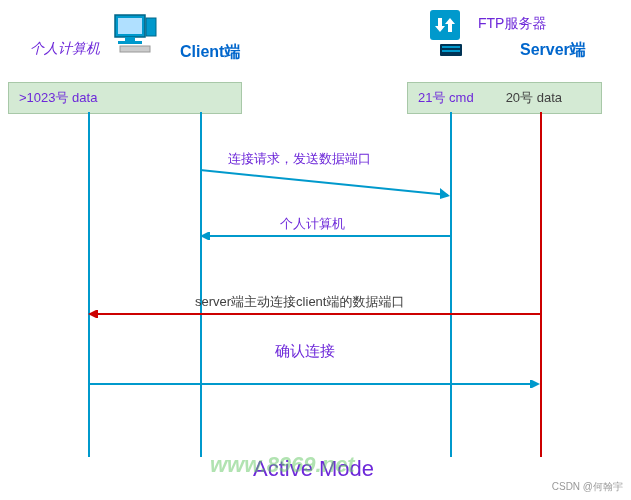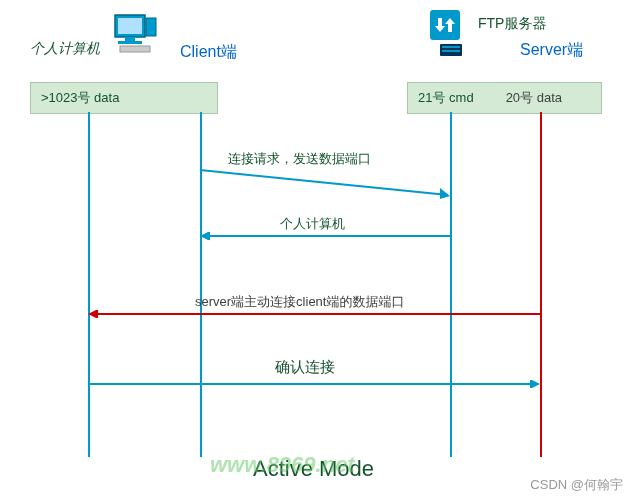--- a/index.html
+++ b/index.html
@@ -1,29 +1,29 @@
 <!DOCTYPE html>
 <html><head>
   <meta charset="utf-8">
   <style>
     * { margin: 0; padding: 0; box-sizing: border-box; }
     body { font-family: "Microsoft YaHei", Arial, sans-serif; width: 631px; height: 500px; position: relative; background: #fff; overflow: hidden; }
     .label { position: absolute; font-size: 14px; }
-    .cyan { color: #14532d; }
+    .cyan { color: #6d28d9; }
     .blue { color: #0066cc; }
     .red { color: #404040; }
-    .bold { font-weight: normal; }
+    .bold { font-weight: bold; }
     .port-box { position: absolute; background: #d4ead4; border: 1px solid #a8c8a8; padding: 6px 10px; font-size: 13px; display: flex; gap: 18px; }
     .lifeline { position: absolute; width: 2px; background: #0099cc; }
     .lifeline.red-line { background: #cc0000; }
     .arrow-label { position: absolute; font-size: 13px; text-align: center; }
     .computer-icon { position: absolute; }
     .server-icon { position: absolute; }
     .watermark { position: absolute; color: rgba(100, 200, 100, 0.5); font-size: 22px; font-weight: bold; font-style: italic; }
-    .credit { position: absolute; font-size: 13px; color: #999; }
+    .credit { position: absolute; font-size: 10px; color: #999; }
   </style>
 </head>
 <body>
 
 <div class="computer-icon" style="left:110px; top:10px;">
   <svg width="50" height="50" viewBox="0 0 50 50">
     <rect x="5" y="5" width="30" height="22" fill="#0099cc" stroke="#006688" stroke-width="1.5"></rect>
     <rect x="8" y="8" width="24" height="16" fill="#b0e0ff"></rect>
     <rect x="15" y="27" width="10" height="4" fill="#0099cc"></rect>
     <rect x="8" y="31" width="24" height="3" fill="#0099cc"></rect>
@@ -40,21 +40,21 @@
     <path d="M 10 18 L 10 10 L 14 10 L 14 18 L 17 18 L 12 24 L 7 18 Z" fill="#fff"></path>
     <path d="M 24 16 L 24 24 L 20 24 L 20 16 L 17 16 L 22 10 L 27 16 Z" fill="#fff"></path>
     <rect x="12" y="36" width="22" height="12" fill="#003355" rx="1"></rect>
     <rect x="14" y="38" width="18" height="2" fill="#0099cc"></rect>
     <rect x="14" y="42" width="18" height="2" fill="#0099cc"></rect>
   </svg>
 </div>
 <div class="label cyan" style="left:478px; top:15px;">FTP服务器</div>
 <div class="label blue bold" style="left:500px; top:40px; font-size:16px;margin-left:20px;">Server端</div>
 
-<div class="port-box" style="left:30px; top:82px; width:188px;">
+<div class="port-box" style="left:8px; top:82px; width:234px;">
   <span class="cyan">&gt;1023号 data</span>
 </div>
 <div class="port-box" style="left:407px; top:82px; width:195px;gap:32px;">
   <span class="cyan">21号 cmd</span>
   <span class="red">20号 data</span>
 </div>
 
 <div class="lifeline" style="left:88px; top:112px; height:345px;"></div>
 <div class="lifeline" style="left:200px; top:112px; height:345px;"></div>
 <div class="lifeline" style="left:450px; top:112px; height:345px;"></div>
@@ -75,19 +75,19 @@
 <svg style="position:absolute; left:88px; top:310px; width:454px; height:8px;">
   <line x1="452" y1="4" x2="4" y2="4" stroke="#cc0000" stroke-width="2"></line>
   <polygon points="0,4 10,-1 10,9" fill="#cc0000"></polygon>
 </svg>
 <div class="arrow-label red" style="left:195px; top:293px;">server端主动连接client端的数据端口</div>
 
 <svg style="position:absolute; left:88px; top:380px; width:454px; height:8px;">
   <line x1="0" y1="4" x2="448" y2="4" stroke="#0099cc" stroke-width="2"></line>
   <polygon points="452,4 442,-1 442,9" fill="#0099cc"></polygon>
 </svg>
-<div class="arrow-label cyan" style="left:275px; top:358px; font-size:15px;">确认连接</div>
+<div class="arrow-label cyan" style="left:275px; top:342px; font-size:15px;">确认连接</div>
 
 <div class="label cyan" style="left:253px; top:456px; font-size:22px;">Active Mode</div>
 
 <div class="watermark" style="left:210px; top:452px;">www.8969.net</div>
 
 <div class="credit" style="right:8px; bottom:6px;">CSDN @何翰宇</div>
 
 </body></html>

